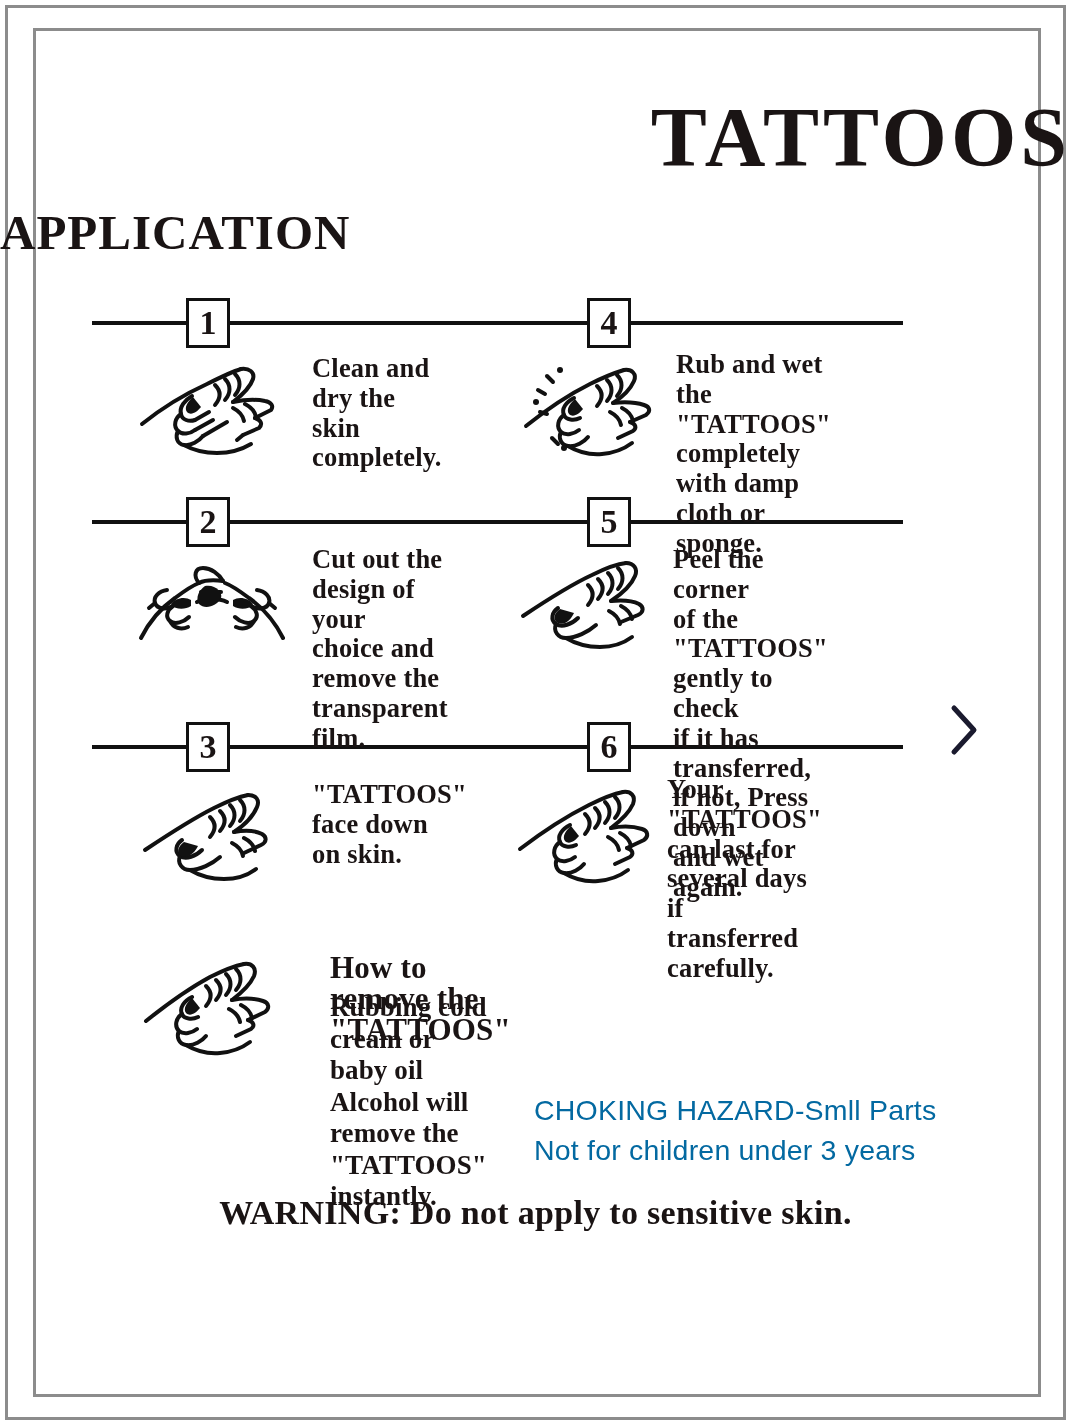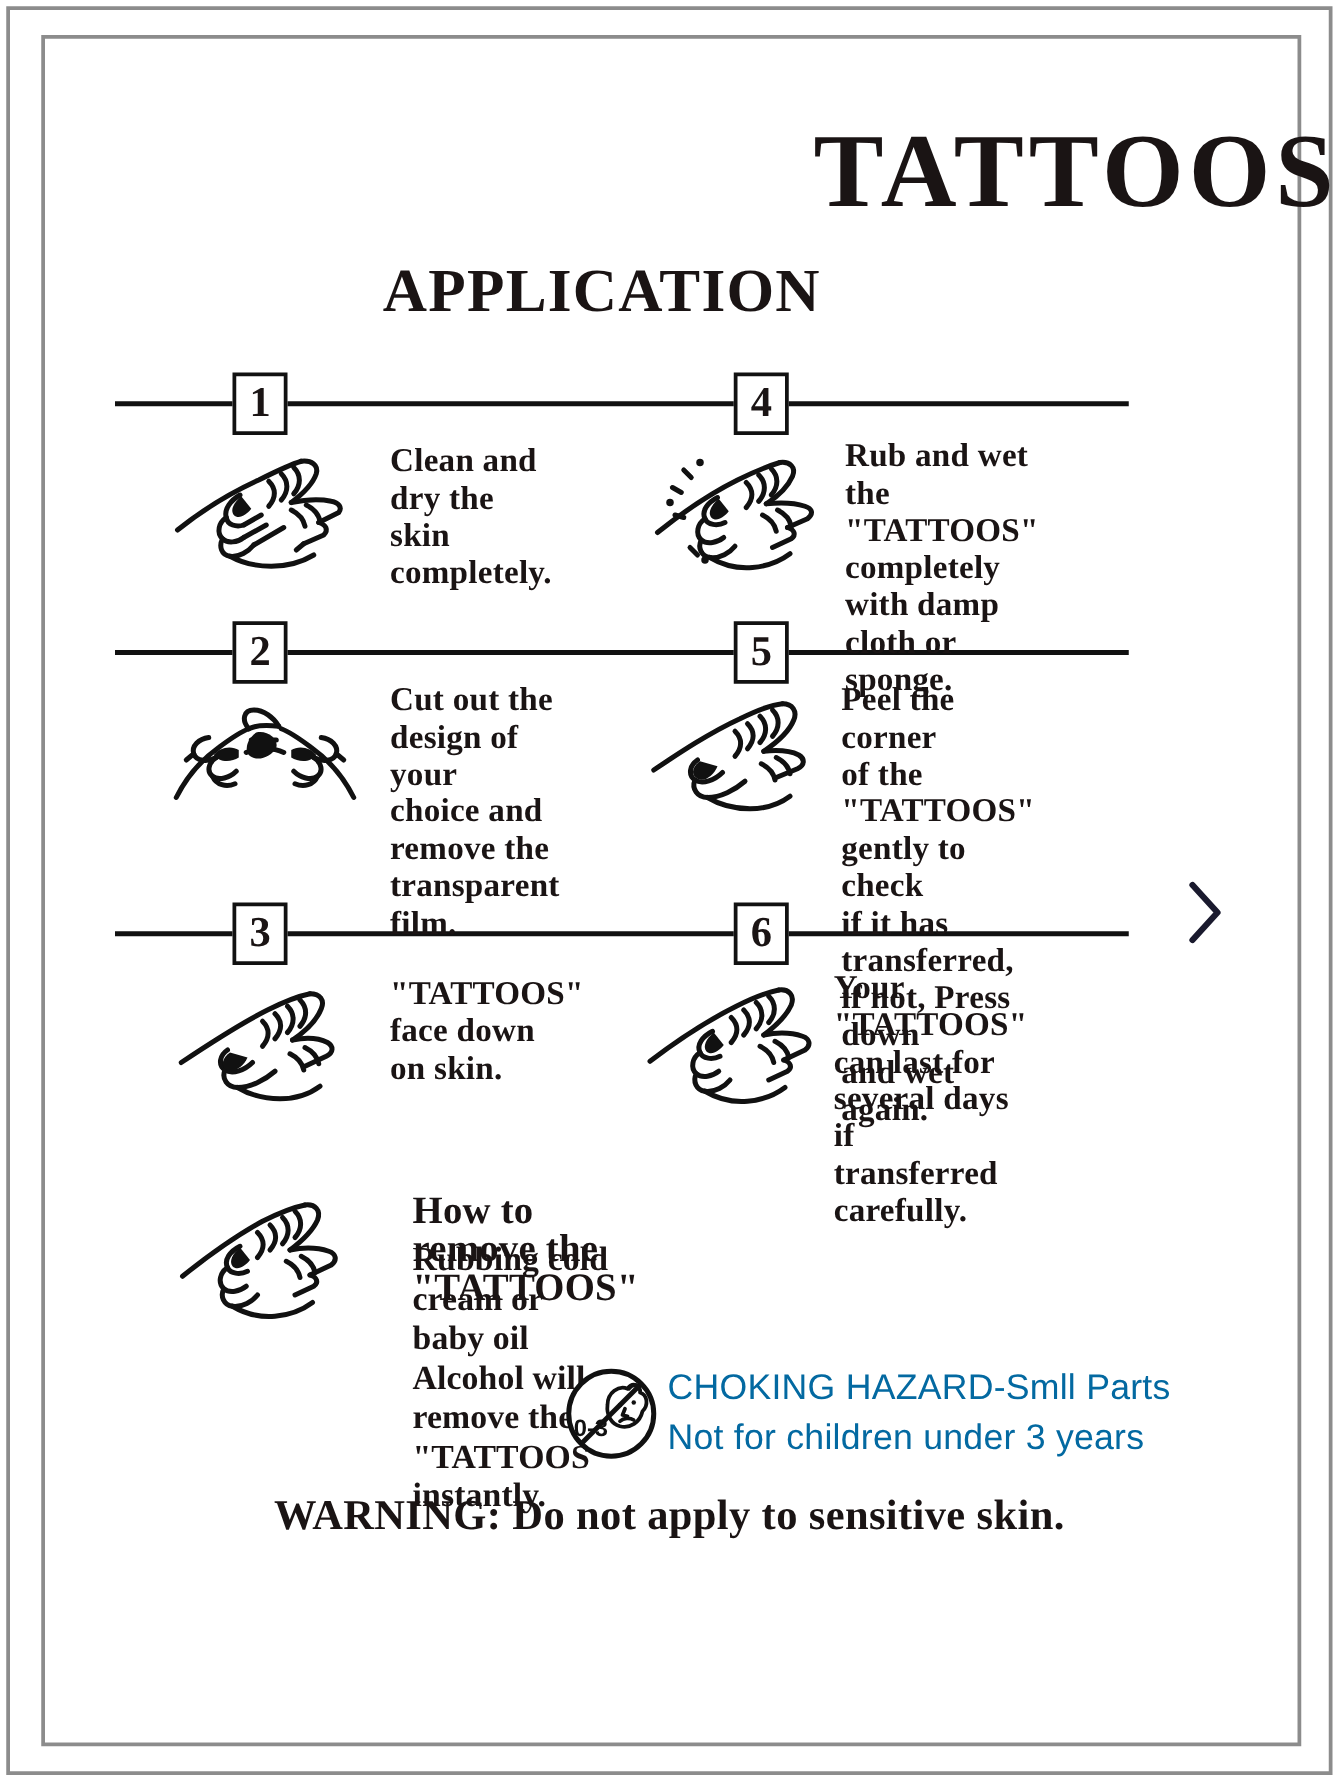--- a/index.html
+++ b/index.html
@@ -47,21 +47,20 @@
     font-size: 84px;
     font-weight: bold;
     letter-spacing: 4px;
     line-height: 1;
     font-family: "Liberation Serif", serif;
   }
   .subtitle {
     position: absolute;
     left: 0; top: 208px;
     width: 963px;
-    text-align: center;
     font-size: 49px;
     font-weight: bold;
     letter-spacing: 1px;
     line-height: 1;
   }
 
   
   .steps {
     position: absolute;
     left: 0; top: 0;
@@ -397,35 +396,20 @@
         <path d="M50 53 C44 58 41 64 44 68 C48 72 54 68 58 63 Z" fill="#111"></path>
       </svg>
     </div>
     <div class="removal-head">How to remove the "TATTOOS"</div>
     <div class="removal-body">Rubbing cold cream or baby oil
 Alcohol will remove the "TATTOOS"
 instantly.</div>
   </div>
 
   <div class="hazard">
-    <div class="hazard-icon">
-      <svg width="78" height="78" viewBox="0 0 78 78">
-        <circle cx="39" cy="39" r="34" fill="#fff" stroke="#111" stroke-width="4"></circle>
-        <line x1="15" y1="63" x2="63" y2="15" stroke="#111" stroke-width="4"></line>
-        <g fill="none" stroke="#111" stroke-width="3" stroke-linecap="round" stroke-linejoin="round">
-          <path d="M36 32 C36 22 45 16 52 19 C56 13 63 16 62 22 C68 24 69 32 64 37 C62 46 54 51 46 49 C39 47 35 40 36 32 Z"></path>
-          <path d="M53 19 C56 15 60 15 61 19"></path>
-          <circle cx="46" cy="32" r="1.8" fill="#111" stroke="none"></circle>
-          <circle cx="57" cy="30" r="1.8" fill="#111" stroke="none"></circle>
-          <path d="M50 35 L48 40 L52 41"></path>
-          <path d="M46 45 C49 42 54 42 57 44"></path>
-        </g>
-        <text x="9" y="57" font-family="&quot;Liberation Sans&quot;, sans-serif" font-size="19" font-weight="bold" fill="#111">0-3</text>
-      </svg>
-    </div>
     <div class="hazard-lines">CHOKING HAZARD-Smll Parts
 Not for children under 3 years</div>
   </div>
 
   <div class="warning">WARNING: Do not apply to sensitive skin.</div>
 
   <div class="chevron">
     <svg width="40" height="60" viewBox="0 0 40 60">
       <polyline points="10,8 30,30 10,52" fill="none" stroke="#1a1a2e" stroke-width="5" stroke-linecap="round" stroke-linejoin="round"></polyline>
     </svg>

